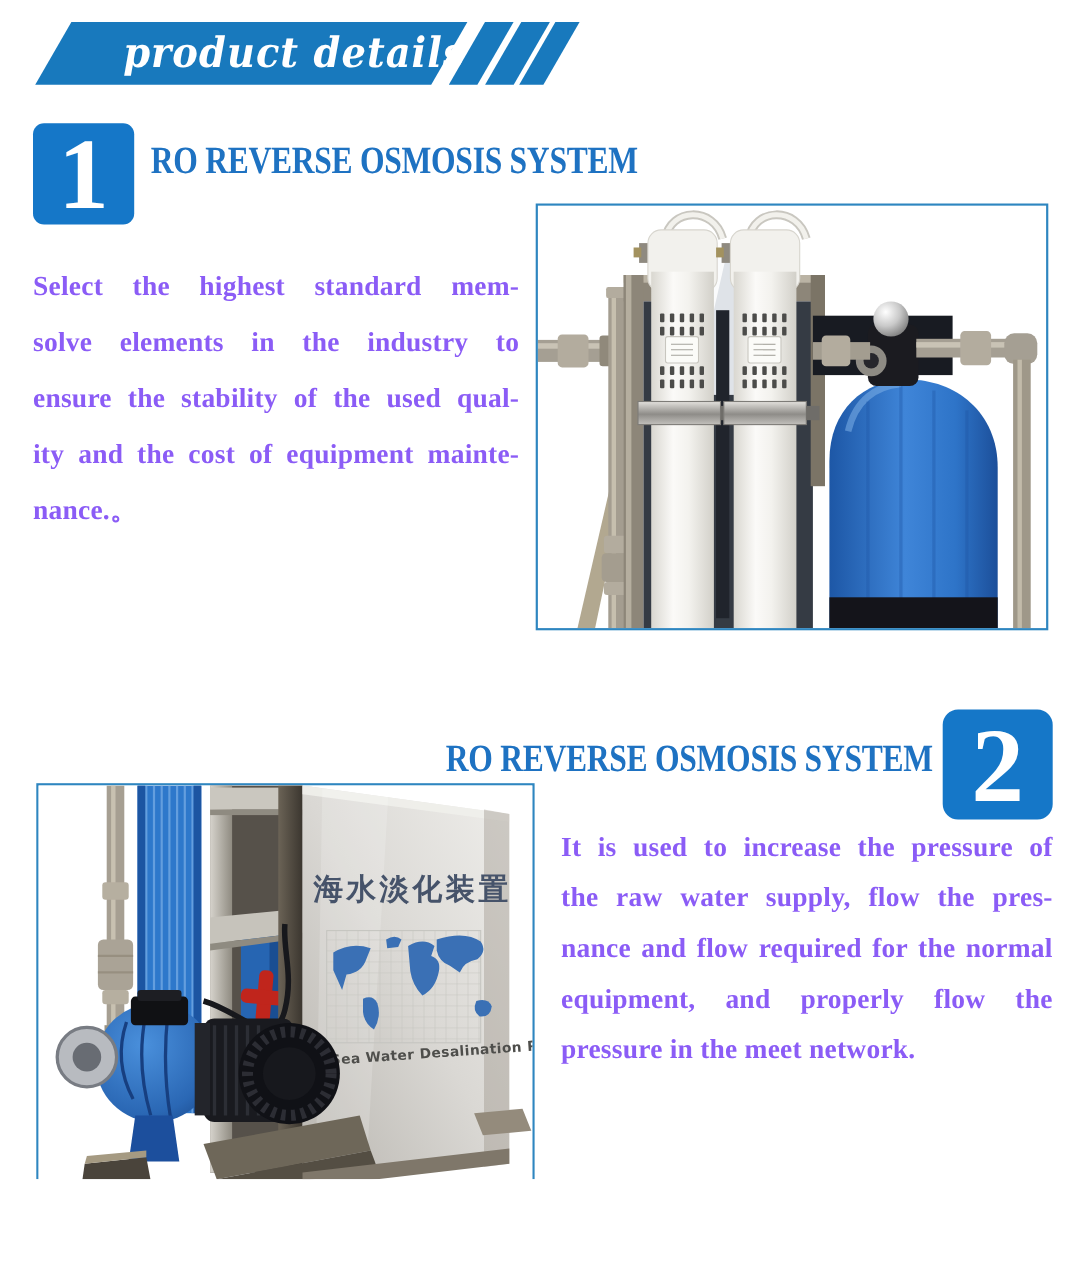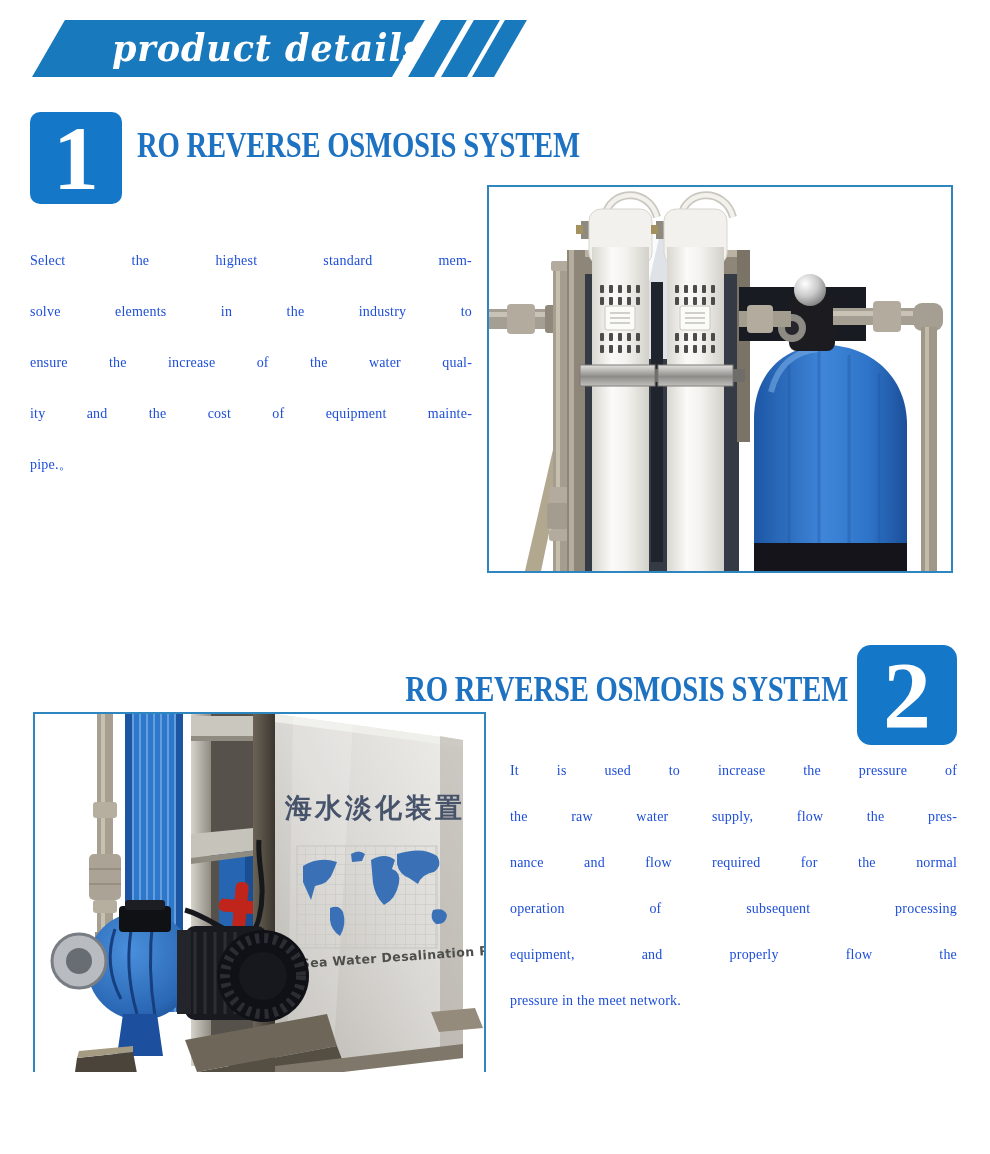--- a/index.html
+++ b/index.html
@@ -34,21 +34,21 @@
   #badge1 { left:30px;  top:112px; width:92px;  height:92px;  border-radius:10px; font-size:92px; }
   #badge2 { left:857px; top:645px; width:100px; height:100px; border-radius:14px; font-size:96px; }
   
   .sec-heading {
     position:absolute; color:#1e72c2; font-weight:bold; font-size:35px;
     letter-spacing:-0.3px; white-space:nowrap;
   }
   #heading1 { left:137px; top:126px; transform:scaleX(0.82); transform-origin:0 0; }
   #heading2 { right:142px; top:670px; text-align:right; transform:scaleX(0.82); transform-origin:100% 0; }
   
-  .para { position:absolute; color:#1d4ed8; font-weight:normal; font-size:14px; letter-spacing:0.2px; }
+  .para { position:absolute; color:#8b5cf6; font-weight:bold; font-size:25px; letter-spacing:0.2px; }
   #para1 { left:30px;  top:235px; width:442px; line-height:51px; }
   #para2 { left:510px; top:748px; width:447px; line-height:46px; }
   .pline.just { text-align:justify; text-align-last:justify; }
   
   .photo { position:absolute; border:2px solid #2e86c0; background:#ffffff; }
   #photo1 { left:487px; top:185px; width:462px; height:384px; }
   #photo2 { left:33px;  top:712px; width:449px; height:381px; }
   .photo svg { display:block; width:100%; height:100%; }
 </style>
 </head>
@@ -61,23 +61,23 @@
   <div class="stripe s2"></div>
   <div class="stripe s3"></div>
   <div class="banner-text">product details</div>
 
   <div class="num-badge" id="badge1">1</div>
   <div class="sec-heading" id="heading1">RO REVERSE OSMOSIS SYSTEM</div>
 
   <div class="para" id="para1">
     <div class="pline just">Select the highest standard mem-</div>
     <div class="pline just">solve elements in the industry to</div>
-    <div class="pline just">ensure the increase of the water qual-</div>
+    <div class="pline just">ensure the stability of the used qual-</div>
     <div class="pline just">ity and the cost of equipment mainte-</div>
-    <div class="pline">pipe.。</div>
+    <div class="pline">nance.。</div>
   </div>
 
   <div class="photo" id="photo1">
     <svg viewBox="0 0 462 384" preserveAspectRatio="none">
       <defs>
         <linearGradient id="cylG" x1="0" y1="0" x2="1" y2="0">
           <stop offset="0" stop-color="#d9d7d0"></stop>
             <stop offset="0.35" stop-color="#fbfaf8"></stop>
           <stop offset="0.6" stop-color="#f3f2ee"></stop>
             <stop offset="1" stop-color="#d2d0c9"></stop>
@@ -211,21 +211,20 @@
     </svg>
   </div>
 
   <div class="sec-heading" id="heading2">RO REVERSE OSMOSIS SYSTEM</div>
   <div class="num-badge" id="badge2">2</div>
 
   <div class="para" id="para2">
     <div class="pline just">It is used to increase the pressure of</div>
     <div class="pline just">the raw water supply, flow the pres-</div>
     <div class="pline just">nance and flow required for the normal</div>
-    <div class="pline just">operation of subsequent processing</div>
     <div class="pline just">equipment, and properly flow the</div>
     <div class="pline">pressure in the meet network.</div>
   </div>
 
   <div class="photo" id="photo2">
     <svg viewBox="0 0 449 381" preserveAspectRatio="none">
       <defs>
         <linearGradient id="postG" x1="0" y1="0" x2="1" y2="0">
           <stop offset="0" stop-color="#d6d3cc"></stop>
             <stop offset="1" stop-color="#8f8b81"></stop>

